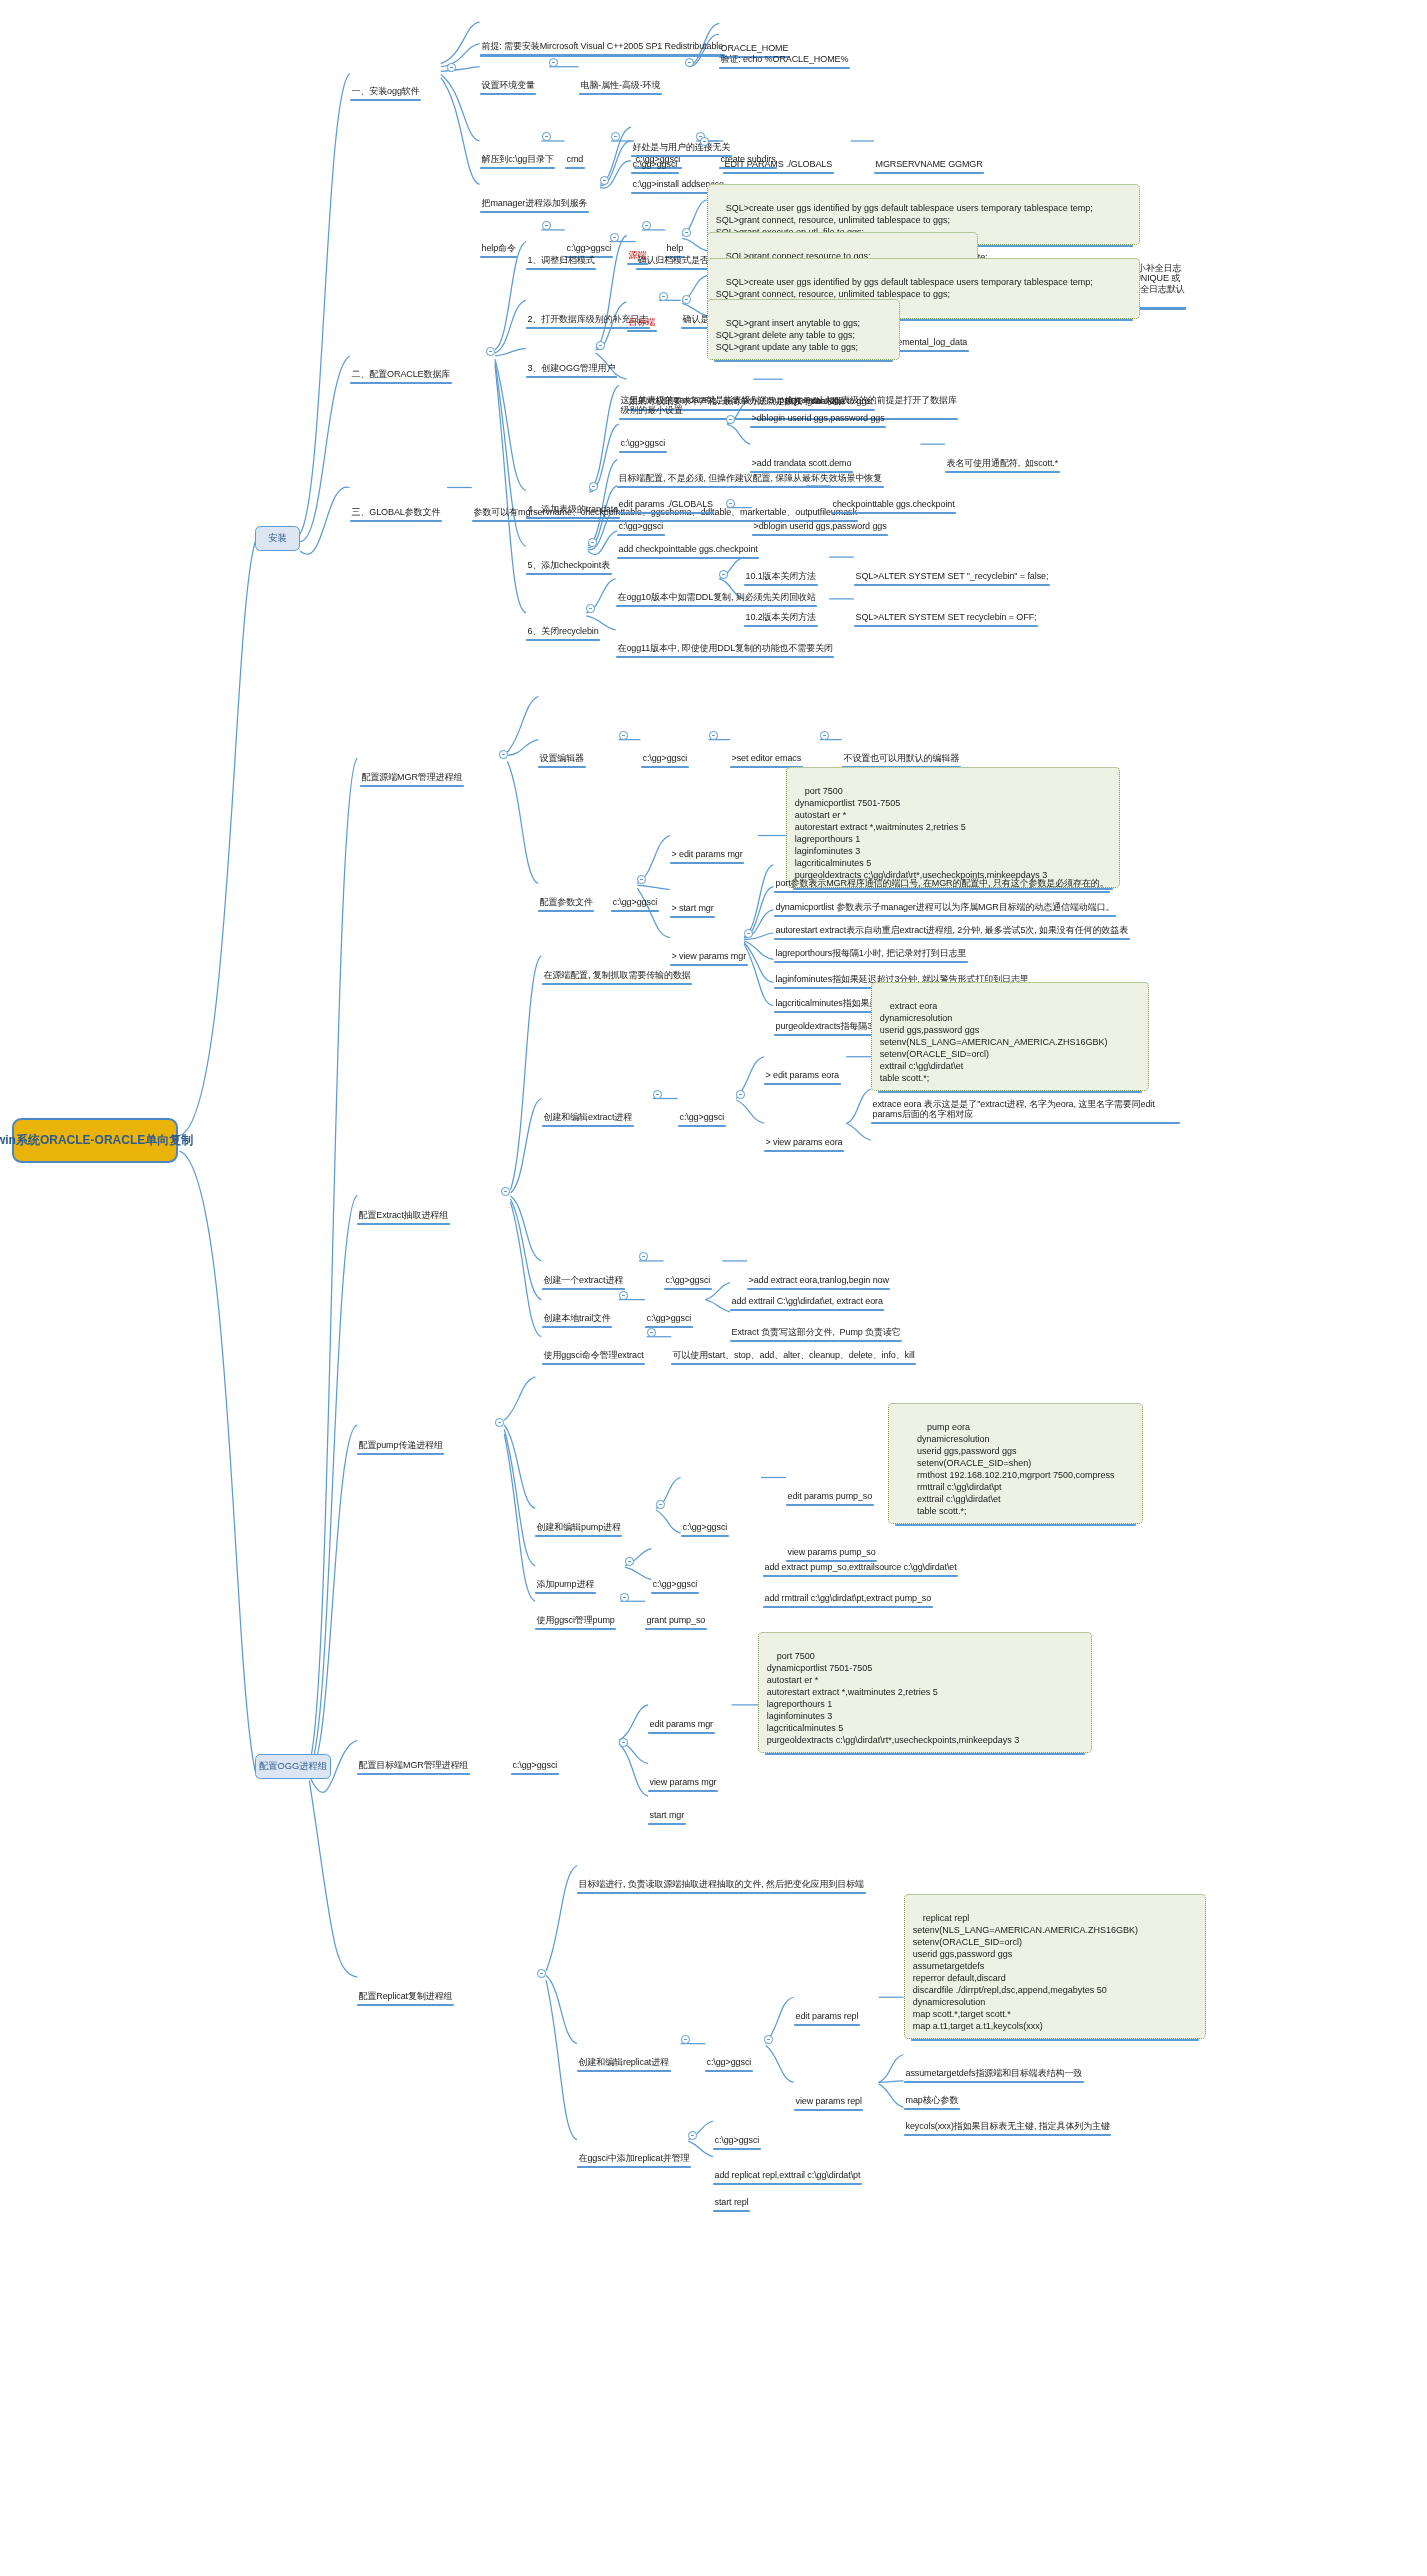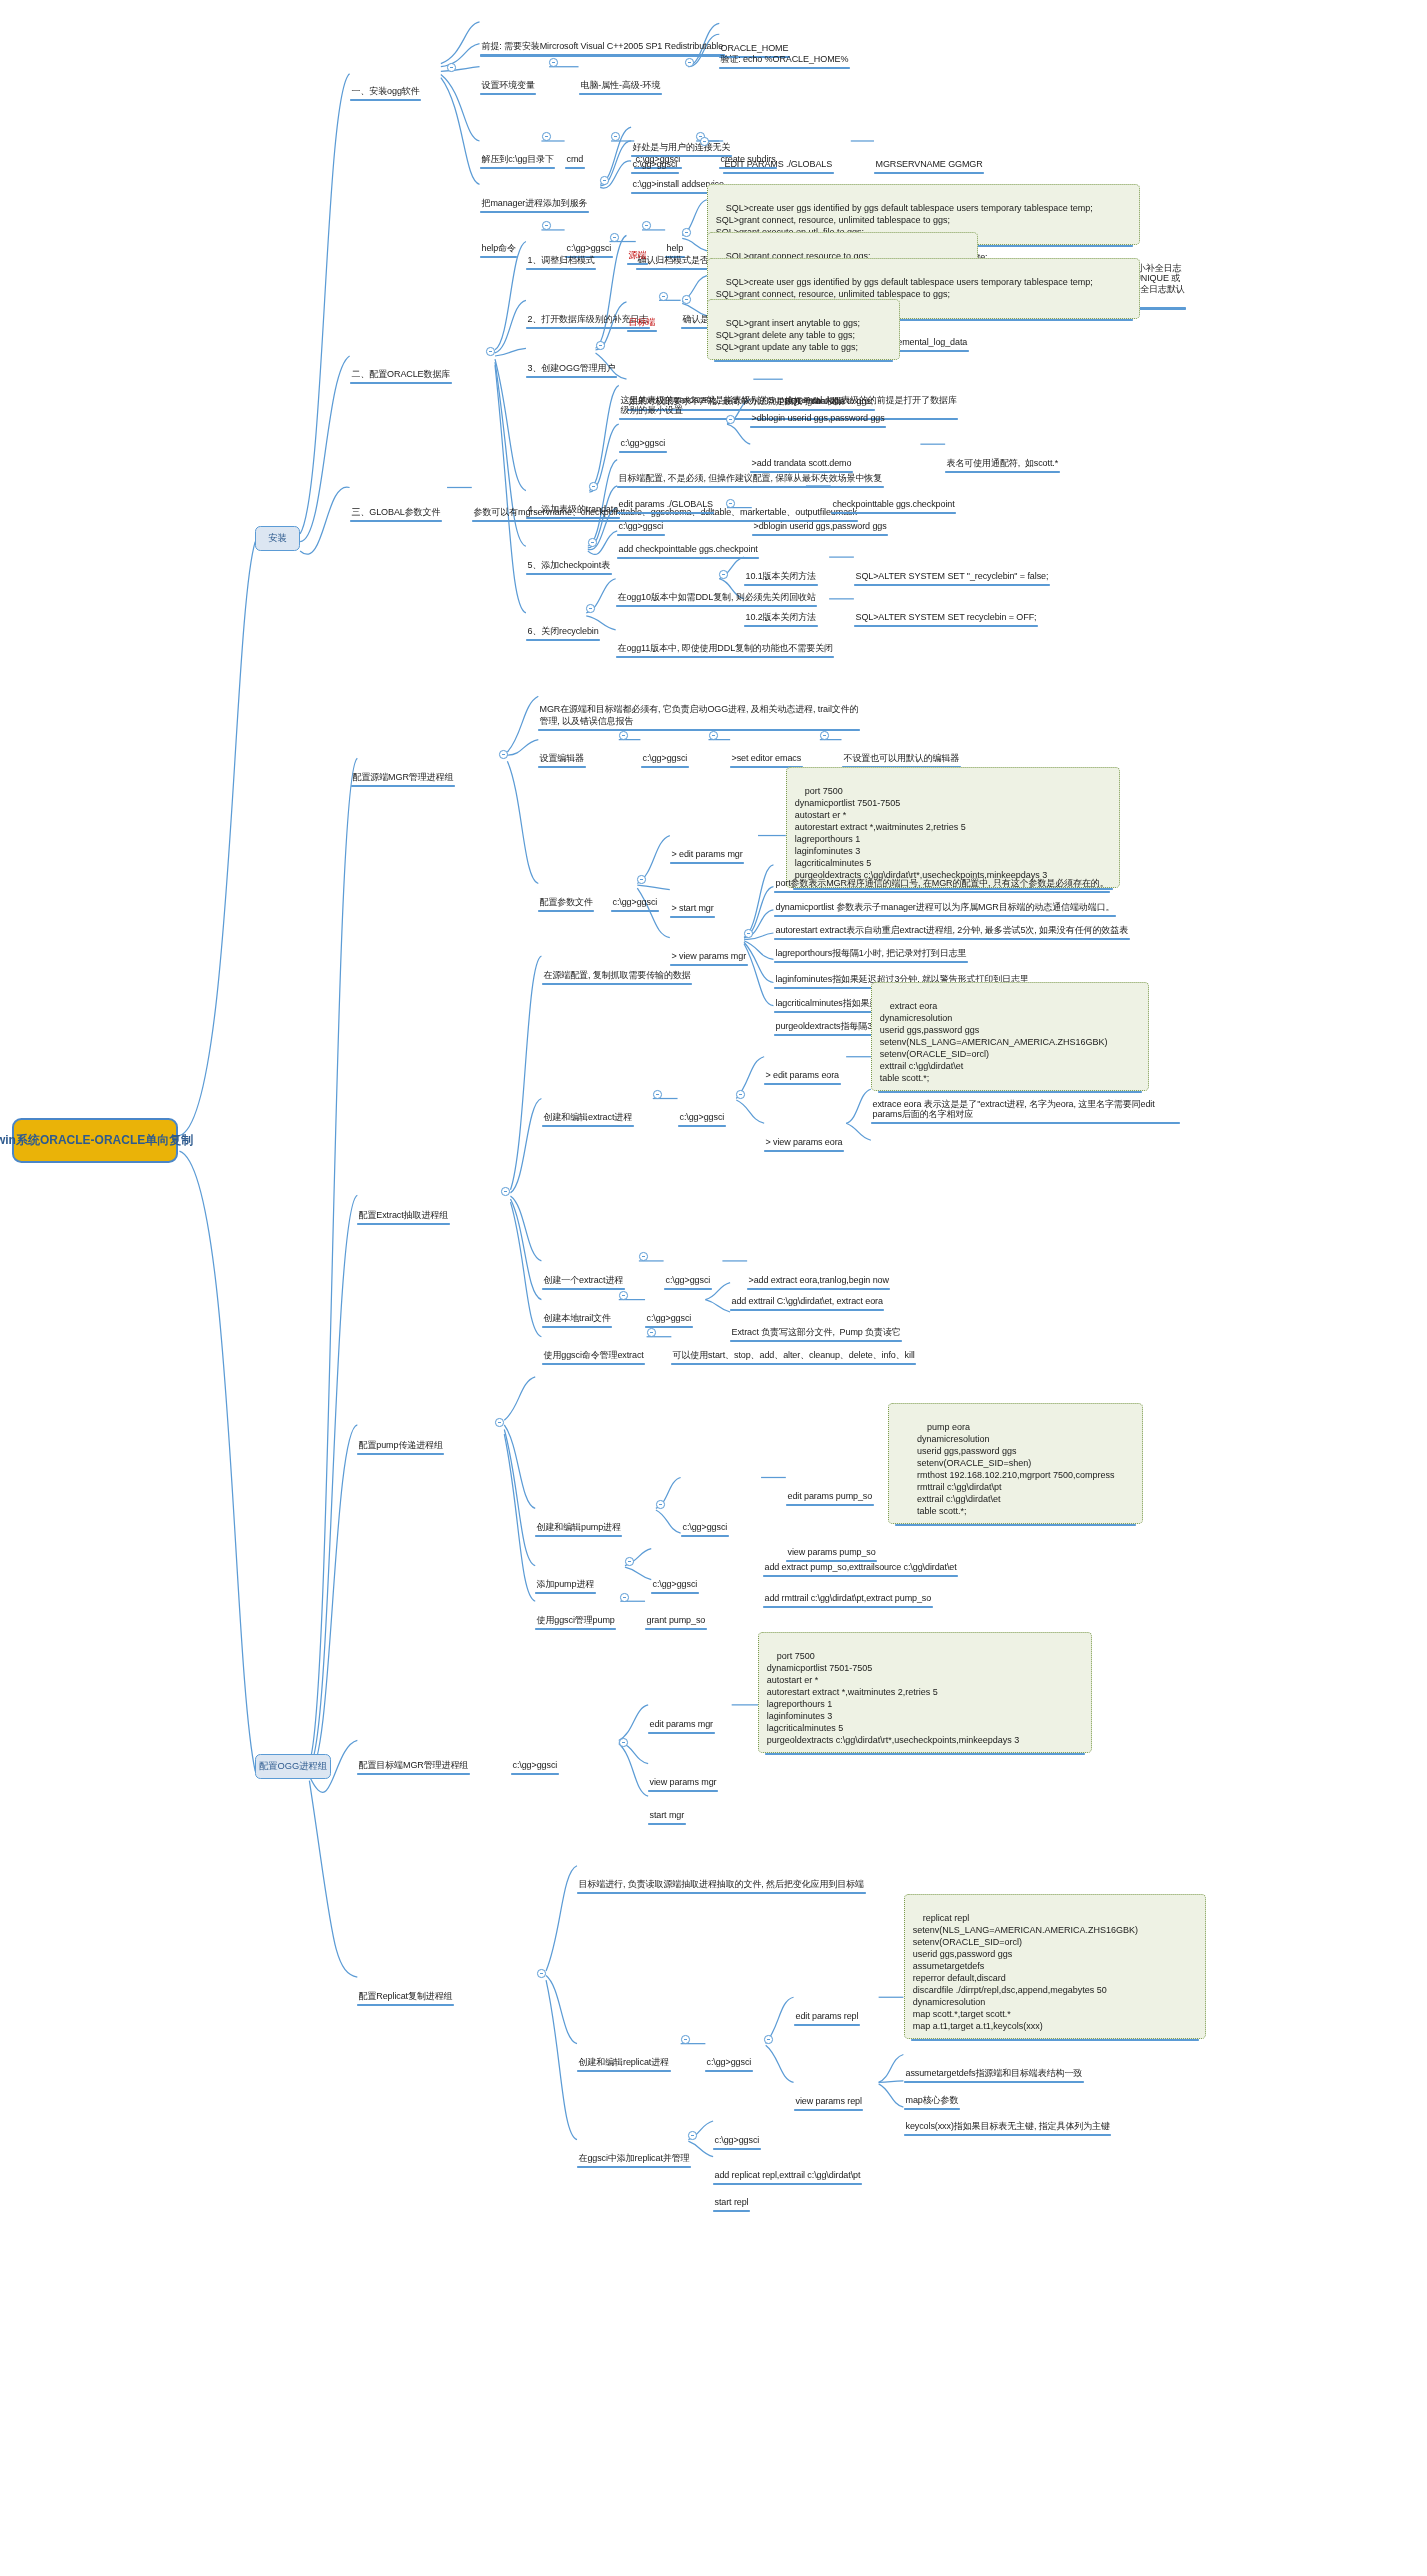--- a/index.html
+++ b/index.html
@@ -441,27 +441,24 @@
     <span class="lbl">10.1版本关闭方法</span></div>
   <div class="node ul" style="left:854px; top:545px;">
     <span class="lbl">SQL&gt;ALTER SYSTEM SET "_recyclebin" = false;</span></div>
   <div class="node ul" style="left:744px; top:586px;">
     <span class="lbl">10.2版本关闭方法</span></div>
   <div class="node ul" style="left:854px; top:586px;">
     <span class="lbl">SQL&gt;ALTER SYSTEM SET recyclebin = OFF;</span></div>
   <div class="node ul" style="left:616px; top:617px;">
     <span class="lbl">在ogg11版本中, 即使使用DDL复制的功能也不需要关闭</span></div>
 
-  <div class="node ul" style="left:351px; top:746px;">
+  <div class="node ul" style="left:360px; top:746px;">
     <span class="lbl">配置源端MGR管理进程组</span></div>
   <div class="toggle" style="left:499px; top:750px;"></div>
 
-  <div class="node ul" style="left:538px; top:681px; line-height:11.6px;">
-    <span class="lbl">MGR在源端和目标端都必须有, 它负责启动OGG进程, 及相关动态进程, trail文件的
-管理, 以及错误信息报告</span></div>
   <div class="node ul" style="left:538px; top:727px;">
     <span class="lbl">设置编辑器</span></div>
   <div class="toggle" style="left:619px; top:731px;"></div>
   <div class="node ul" style="left:641px; top:727px;">
     <span class="lbl">c:\gg&gt;ggsci</span></div>
   <div class="toggle" style="left:709px; top:731px;"></div>
   <div class="node ul" style="left:730px; top:727px;">
     <span class="lbl">&gt;set editor emacs</span></div>
   <div class="toggle" style="left:820px; top:731px;"></div>
   <div class="node ul" style="left:842px; top:727px;">

